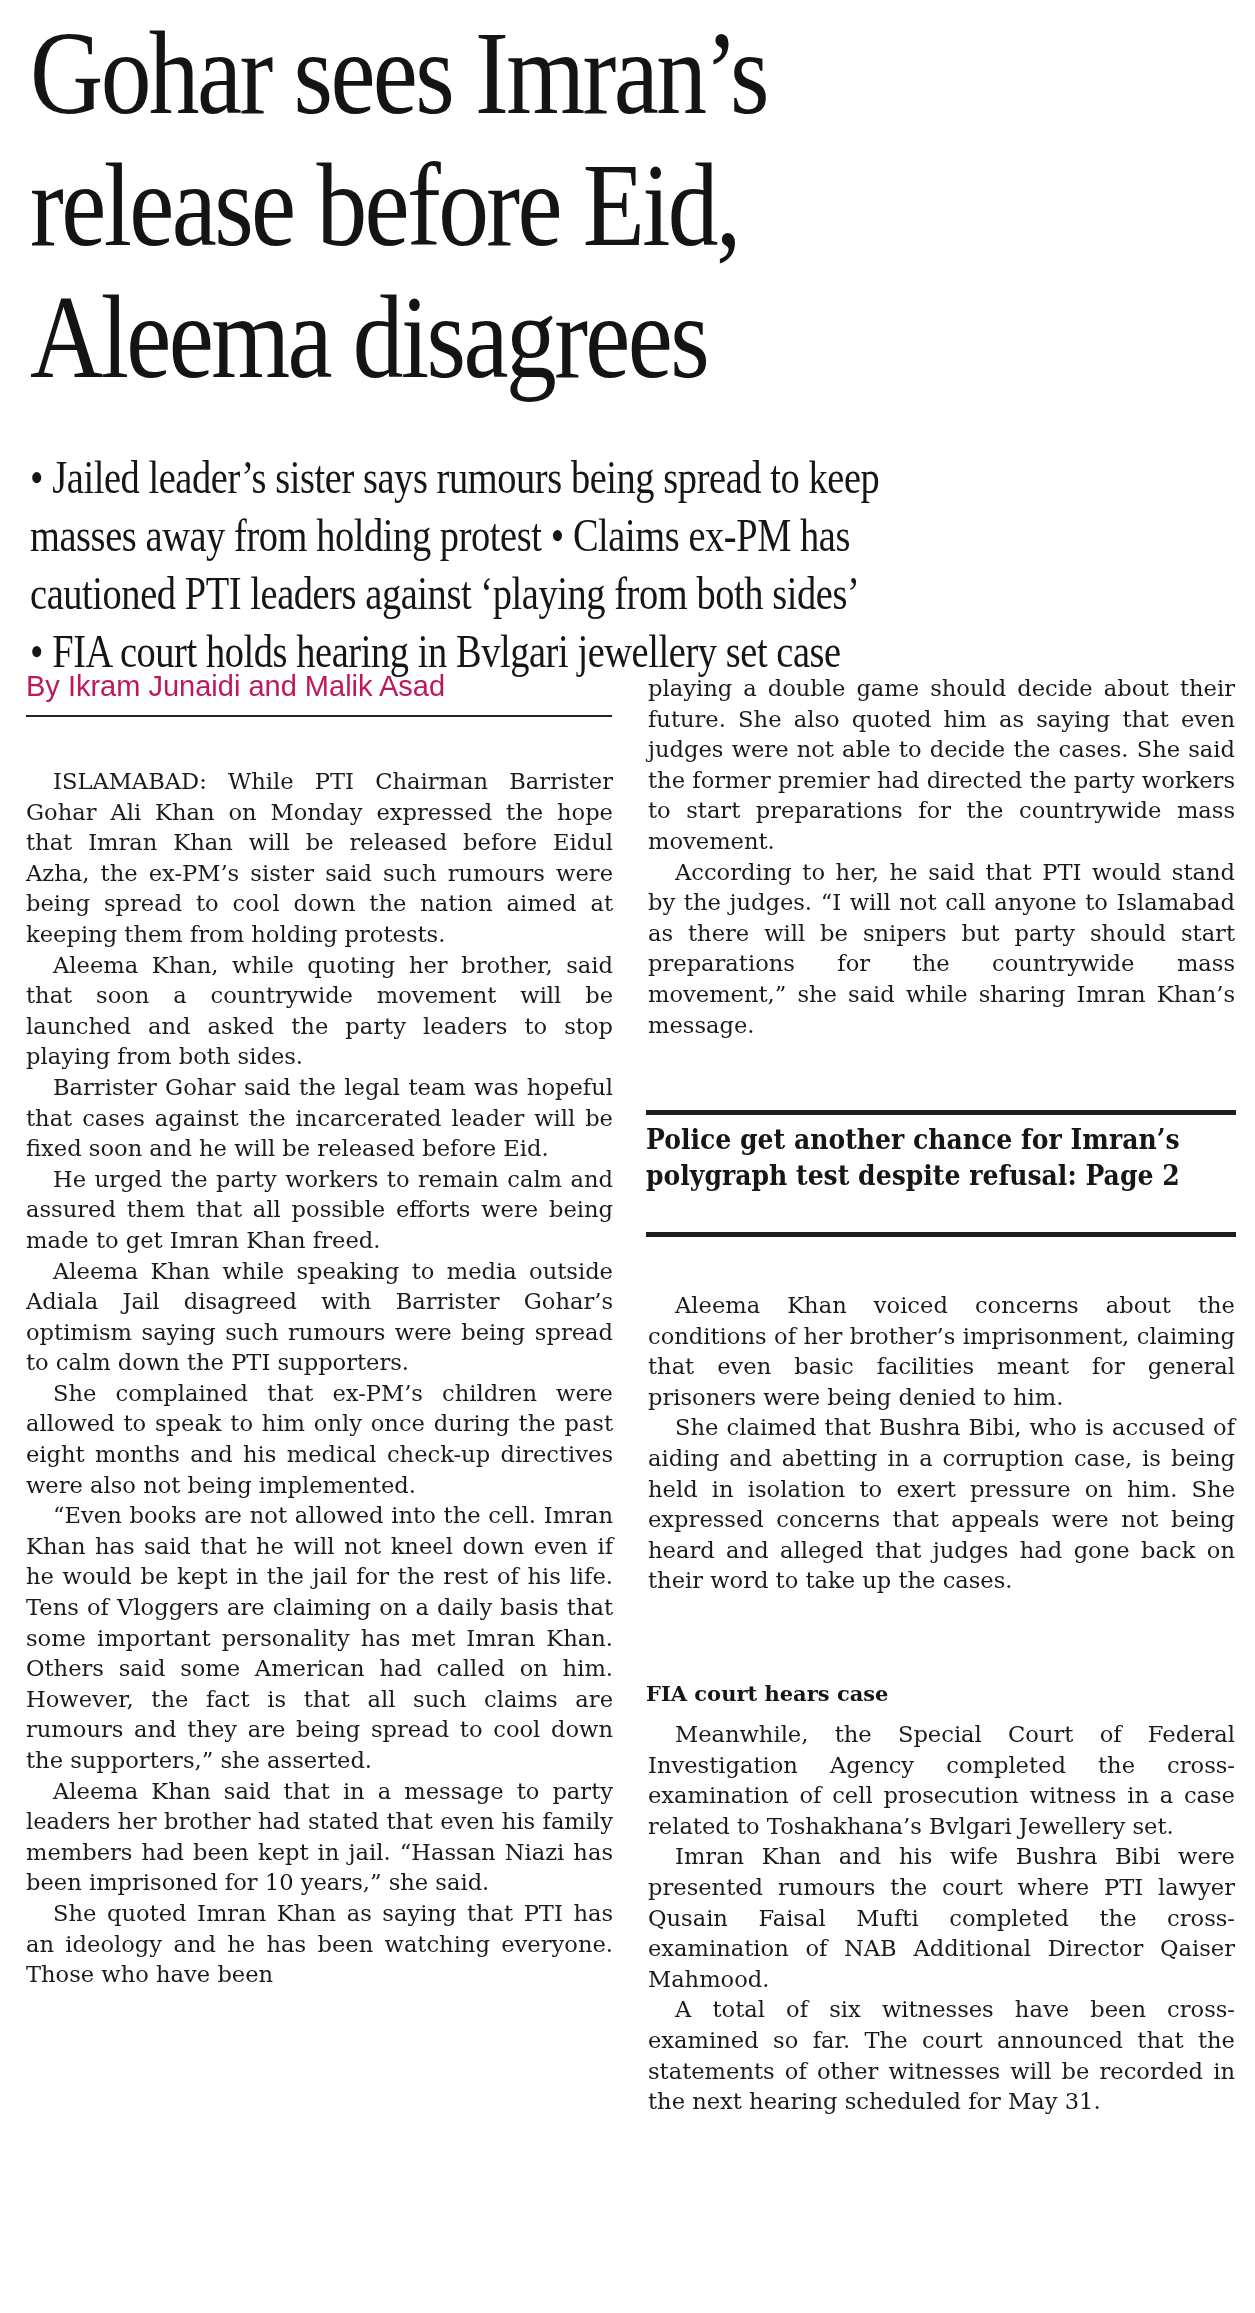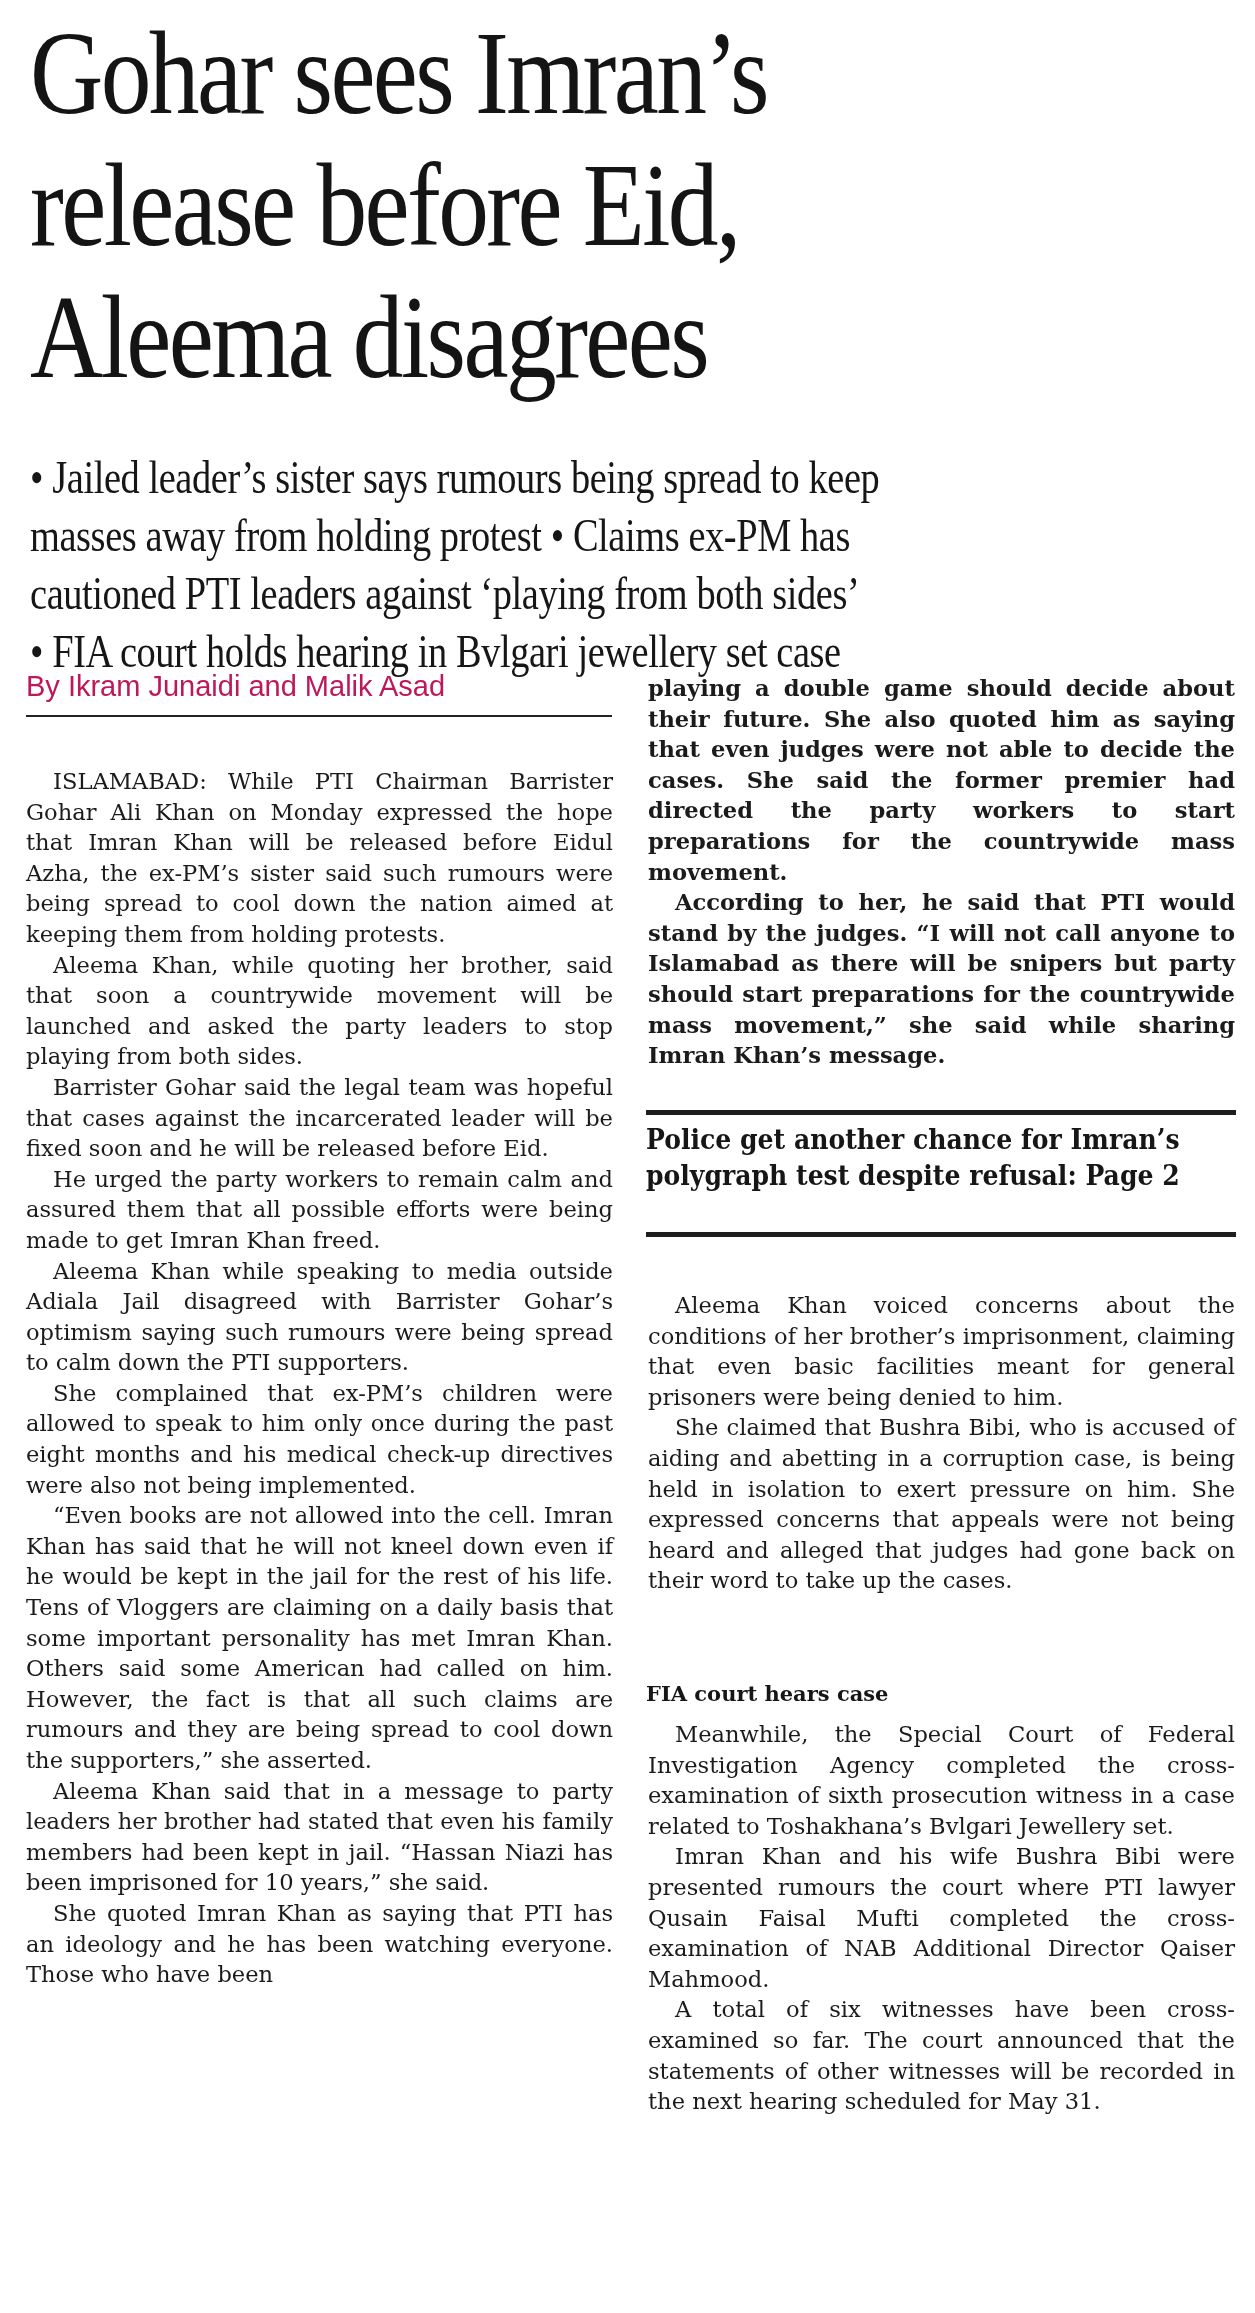--- a/index.html
+++ b/index.html
@@ -31,21 +31,21 @@
     position: absolute; left: 26px; top: 715px; width: 586px; height: 2px; background: #222;
   }
   .col {
     position: absolute; width: 587px;
     font-family: "DejaVu Serif", serif;
     font-size: 22.6px; line-height: 30.6px; text-align: justify; color: #1b1b1b;
   }
   .col p { margin: 0; text-indent: 27px; hyphens: manual; }
   .col p.noindent { text-indent: 0; }
   #col-left { left: 26px; top: 766px; }
-  #col-right-a { left: 648px; top: 673px; font-weight: bold; }
+  #col-right-a { left: 648px; top: 673px; }
   .xref-rule { position: absolute; left: 646px; width: 590px; height: 5px; background: #1e1e1e; }
   .xref {
     position: absolute; left: 646px; top: 1122px; width: 600px;
     font-family: "DejaVu Serif", serif; font-weight: bold;
     font-size: 27px; line-height: 36px; color: #161616;
     transform: scaleX(0.93); transform-origin: left top;
   }
   #col-right-b { left: 648px; top: 1290px; }
   .subhead {
     position: absolute; left: 646px; top: 1681px;
@@ -94,16 +94,16 @@
 <div class="xref-rule" style="top:1232px;"></div>
 
 <div class="col" id="col-right-b">
   <p>Aleema Khan voiced concerns about the conditions of her brother’s imprisonment, claiming that even basic facilities meant for general prisoners were being denied to him.</p>
   <p>She claimed that Bushra Bibi, who is accused of aiding and abetting in a corruption case, is being held in isolation to exert pressure on him. She expressed concerns that appeals were not being heard and alleged that judges had gone back on their word to take up the cases.</p>
 </div>
 
 <div class="subhead">FIA court hears case</div>
 
 <div class="col" id="col-right-c">
-  <p>Meanwhile, the Special Court of Federal Investigation Agency completed the cross-examination of sixth prosecution witness in a case related to Toshakhana’s Bvlgari Jewellery set.</p>
+  <p>Meanwhile, the Special Court of Federal Investigation Agency completed the cross-examination of cell prosecution witness in a case related to Toshakhana’s Bvlgari Jewellery set.</p>
   <p>Imran Khan and his wife Bushra Bibi were presented rumours the court where PTI lawyer Qusain Faisal Mufti completed the cross-examination of NAB Additional Director Qaiser Mahmood.</p>
   <p>A total of six witnesses have been cross-examined so far. The court announced that the statements of other witnesses will be recorded in the next hearing scheduled for May 31.</p>
 </div>
 
 </body></html>

